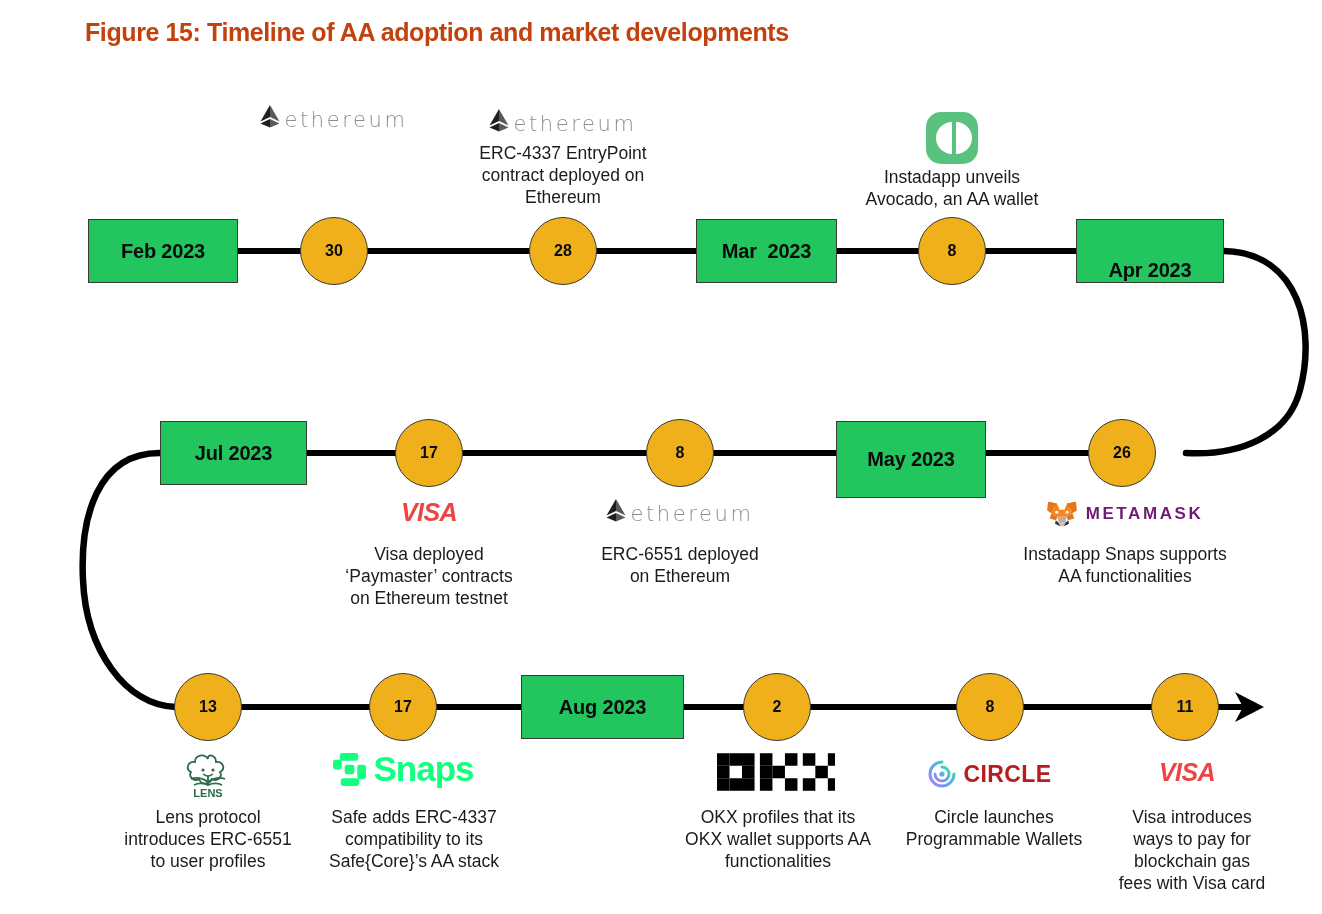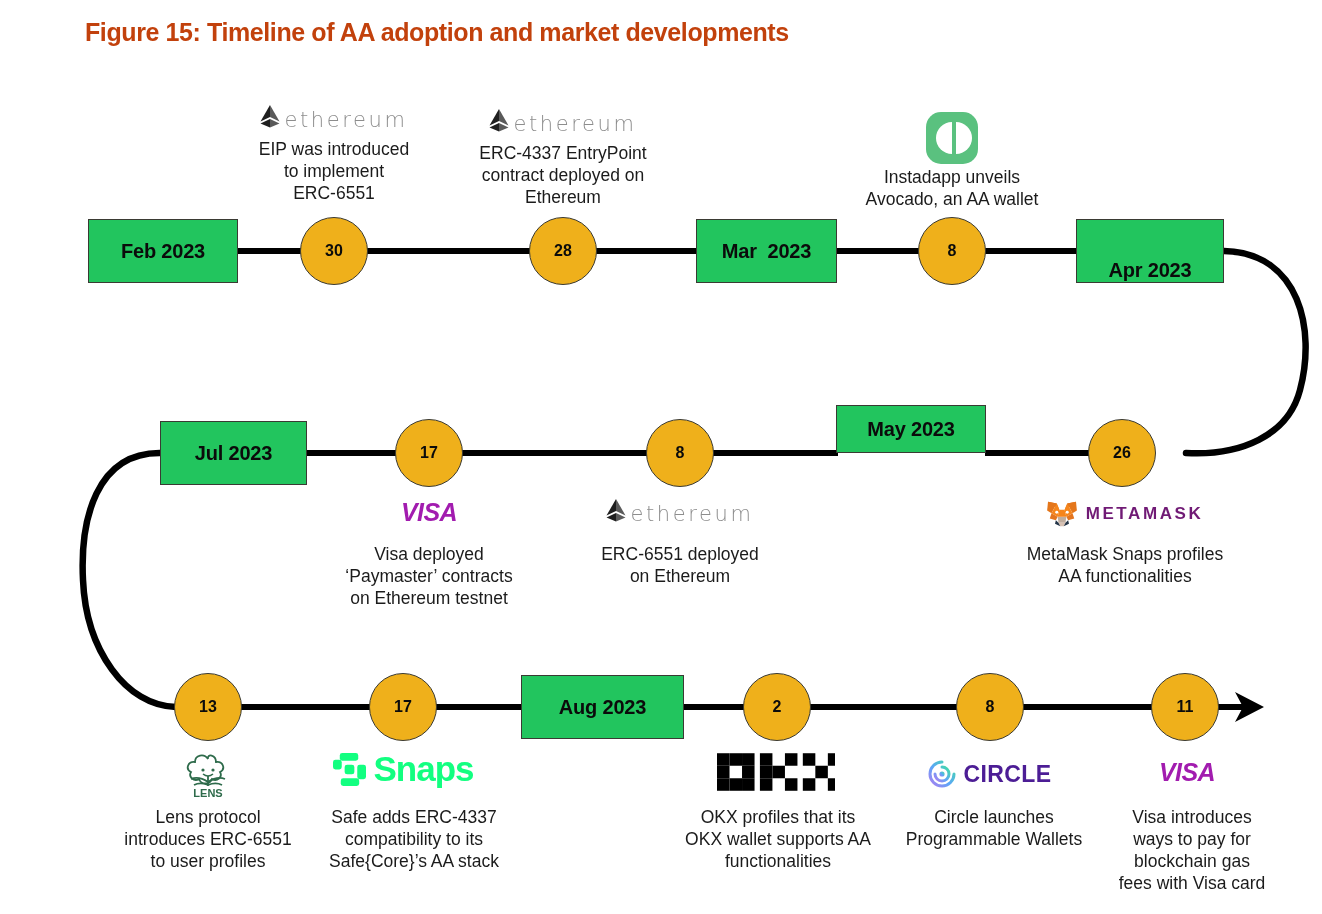--- a/index.html
+++ b/index.html
@@ -63,38 +63,38 @@
   .eth-mark{width:20px;height:31px;display:block;}
   .eth-word{
     font-size:21px;color:#8d8d8d;letter-spacing:2.6px;
     font-family:"DejaVu Sans",sans-serif;font-weight:300;
   }
 
   .insta-mark{width:52px;height:52px;display:block;}
 
   .visa-word{
     font-size:25px;font-weight:bold;font-style:italic;
-    color:#a21caf;letter-spacing:-0.6px;
+    color:#ef4444;letter-spacing:-0.6px;
     font-family:"Liberation Sans",sans-serif;
   }
 
   .mm-logo{display:flex;align-items:center;gap:9px;}
   .mm-fox{width:30px;height:28px;display:block;}
   .mm-word{font-size:17px;font-weight:bold;letter-spacing:2.6px;color:#701a75;}
   .lens-mark{width:48px;height:46px;display:block;}
 
   .safe-logo{display:flex;align-items:center;gap:7px;}
   .safe-mark{width:33px;height:33px;display:block;}
   .safe-word{font-size:35px;font-weight:bold;color:#12FF80;letter-spacing:-1px;}
 
   .okx-mark{width:118px;height:38px;display:block;}
 
   .circle-logo{display:flex;align-items:center;gap:7px;}
   .circle-mark{width:28px;height:28px;display:block;}
-  .circle-word{font-size:23px;font-weight:600;color:#4c1d95;letter-spacing:0.4px;}
+  .circle-word{font-size:23px;font-weight:600;color:#b91c1c;letter-spacing:0.4px;}
 </style>
 </head>
 <body>
 
 <div id="stage">
 
   <div class="fig-title">Figure 15: Timeline of AA adoption and market developments</div>
 
   <svg id="lines" viewBox="0 0 1322 914">
 
@@ -133,23 +133,20 @@
     <span class="eth-logo">
       <svg class="eth-mark" viewBox="0 0 40 62">
         <polygon points="20,0 20,24 39,33" fill="#5a5a5a"></polygon>
         <polygon points="20,0 1,33 20,24" fill="#1f1f1f"></polygon>
         <polygon points="20,28 20,45 39,37" fill="#5a5a5a"></polygon>
         <polygon points="20,28 1,37 20,45" fill="#1f1f1f"></polygon>
       </svg>
       <span class="eth-word">ethereum</span>
     </span>
   </div>
-  <div class="cap" style="left:231px;top:138px;width:206px;">EIP was introduced
-to implement
-ERC-6551</div>
 
   <div class="dot" style="left:529px;top:217px;width:68px;height:68px;">
     <span>28</span>
   </div>
   <div class="logo-wrap" style="left:483px;top:107px;width:160px;">
     <span class="eth-logo">
       <svg class="eth-mark" viewBox="0 0 40 62">
         <polygon points="20,0 20,24 39,33" fill="#5a5a5a"></polygon>
         <polygon points="20,0 1,33 20,24" fill="#1f1f1f"></polygon>
         <polygon points="20,28 20,45 39,37" fill="#5a5a5a"></polygon>
@@ -207,21 +204,21 @@
         <polygon points="20,0 1,33 20,24" fill="#1f1f1f"></polygon>
         <polygon points="20,28 20,45 39,37" fill="#5a5a5a"></polygon>
         <polygon points="20,28 1,37 20,45" fill="#1f1f1f"></polygon>
       </svg>
       <span class="eth-word">ethereum</span>
     </span>
   </div>
   <div class="cap" style="left:580px;top:543px;width:200px;">ERC-6551 deployed
 on Ethereum</div>
 
-  <div class="mbox" style="left:836px;top:405px;width:150px;height:48px;">
+  <div class="mbox" style="left:836px;top:421px;width:150px;height:77px;">
     <span>May 2023</span>
   </div>
 
   <div class="dot" style="left:1088px;top:419px;width:68px;height:68px;">
     <span>26</span>
   </div>
   <div class="logo-wrap" style="left:1052px;top:497px;width:146px;">
     <span class="mm-logo">
       <svg class="mm-fox" viewBox="0 0 34 32">
         <polygon points="1,2 14,11 11,4" fill="#E2761B"></polygon>
@@ -236,21 +233,21 @@
         <polygon points="12,19 5,15 3,21 10,23" fill="#E4751F"></polygon>
         <polygon points="22,19 29,15 31,21 24,23" fill="#E4751F"></polygon>
         <polygon points="10,23 13,26 15,30 9,27" fill="#233447"></polygon>
         <polygon points="24,23 21,26 19,30 25,27" fill="#233447"></polygon>
         <circle cx="11" cy="14" r="1.7" fill="#ffffff"></circle>
         <circle cx="23" cy="14" r="1.7" fill="#ffffff"></circle>
       </svg>
       <span class="mm-word">METAMASK</span>
     </span>
   </div>
-  <div class="cap" style="left:986px;top:543px;width:278px;">MetaMask Snaps profiles
+  <div class="cap" style="left:986px;top:543px;width:278px;">Instadapp Snaps supports
 AA functionalities</div>
 
   <div class="dot" style="left:174px;top:673px;width:68px;height:68px;">
     <span>13</span>
   </div>
   <div class="logo-wrap" style="left:184px;top:752px;width:48px;height:46px;">
     <svg class="lens-mark" viewBox="0 0 48 46">
       <g fill="none" stroke="#2E6B4B" stroke-width="1.8">
         <path d="M24 7 c-4-6-13-4-13 3 c-7-1-10 7-4 10 c-3 5 3 10 8 7 c2 6 11 6 13 0 c5 3 11-2 8-7 c6-3 3-11-4-10 c0-7-9-9-8-3z" fill="#ffffff"></path>
         <path d="M24 24 v10"></path>

